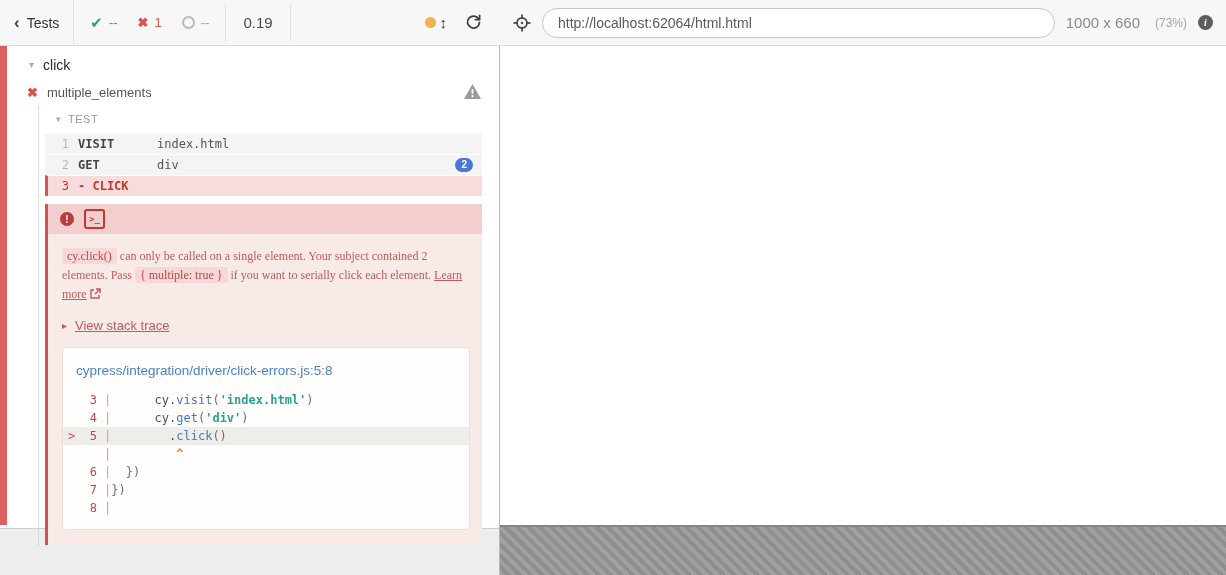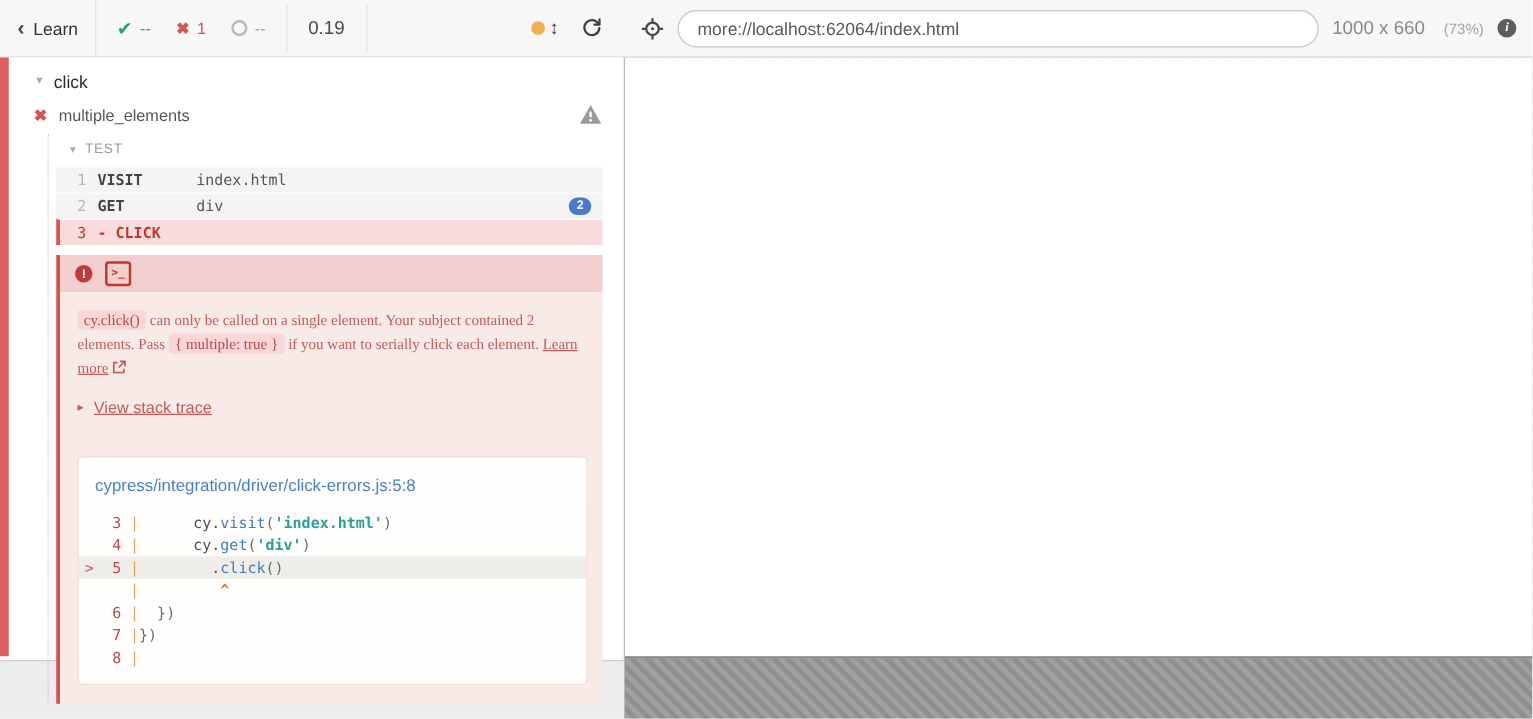--- a/index.html
+++ b/index.html
@@ -87,21 +87,21 @@
   .error-msg { font-family:Liberation Serif, serif; font-size:12px; line-height:19px;
     color:#c25b5b; width:410px; margin:0; }
   .code-chip { background:#f7d7d7; padding:1px 5px; border-radius:3px; color:#bc4a4a; }
   .learn-more { color:#c25b5b; text-decoration:underline; cursor:pointer; }
   .ext-ico { margin-left:3px; vertical-align:-1px; }
   .stack-toggle { margin-top:14px; display:flex; gap:8px; align-items:center; color:#c25b5b;
     font-size:13px; cursor:pointer; }
   .stack-toggle .tri { font-size:10px; }
   .stack-label { text-decoration:underline; }
 
-  .code-frame { margin-top:32px; background:#fffefd; border:1px solid #f2ddd3; border-radius:4px;
+  .code-frame { margin-top:14px; background:#fffefd; border:1px solid #f2ddd3; border-radius:4px;
     padding:15px 0 12px; }
   .file-link { padding:0 13px; color:#4a82c7; font-size:13.5px; margin-bottom:13px; cursor:pointer; }
   .code-lines { font-family:"DejaVu Sans Mono", monospace; font-size:12px; line-height:18px; }
   .cline { display:flex; white-space:pre; }
   .cline.hl { background:#eeede9; }
   .cl-marker { width:17px; text-align:center; color:#d9534f; flex:none; }
   .cl-num { width:17px; text-align:right; color:#bd4747; flex:none; }
   .cl-pipe { color:#e2a05f; padding-left:7px; flex:none; }
   .cl-code { white-space:pre; }
   .tok-plain { color:#4f4f4f; }
@@ -116,21 +116,21 @@
   .aut-frame { position:absolute; top:0; left:0; right:0; height:481px; background:#fff;
     border-bottom:2px solid #858585; }
 </style>
 </head>
 <body>
 
 <div class="header">
   <div class="header-left">
     <div class="back-btn">
       <span class="back-chev">‹</span>
-      <span>Learn</span>
+      <span>Tests</span>
     </div>
     <div class="hsep"></div>
     <div class="stats">
       <div class="stat passed">
         <span class="check-ico">✔</span>
         <span>--</span>
       </div>
       <div class="stat failed">
         <span class="x-ico">✖</span>
         <span>1</span>
@@ -160,21 +160,21 @@
       <svg width="18" height="18" viewBox="0 0 18 18">
         <circle cx="9" cy="9" r="5" fill="none" stroke="#4a4a4a" stroke-width="1.8"></circle>
         <circle cx="9" cy="9" r="1.2" fill="#4a4a4a"></circle>
         <line x1="9" y1="0.5" x2="9" y2="4" stroke="#4a4a4a" stroke-width="1.8"></line>
         <line x1="9" y1="14" x2="9" y2="17.5" stroke="#4a4a4a" stroke-width="1.8"></line>
         <line x1="0.5" y1="9" x2="4" y2="9" stroke="#4a4a4a" stroke-width="1.8"></line>
         <line x1="14" y1="9" x2="17.5" y2="9" stroke="#4a4a4a" stroke-width="1.8"></line>
       </svg>
     </div>
     <div class="url-pill">
-      <span>more://localhost:62064/index.html</span>
+      <span>http://localhost:62064/html.html</span>
     </div>
     <span class="viewport-size">1000 x 660</span>
     <span class="viewport-scale">(73%)</span>
     <span class="info-ico">i</span>
   </div>
 </div>
 
 <div class="reporter">
   <div class="fail-strip"></div>
   <div class="reporter-footer"></div>

